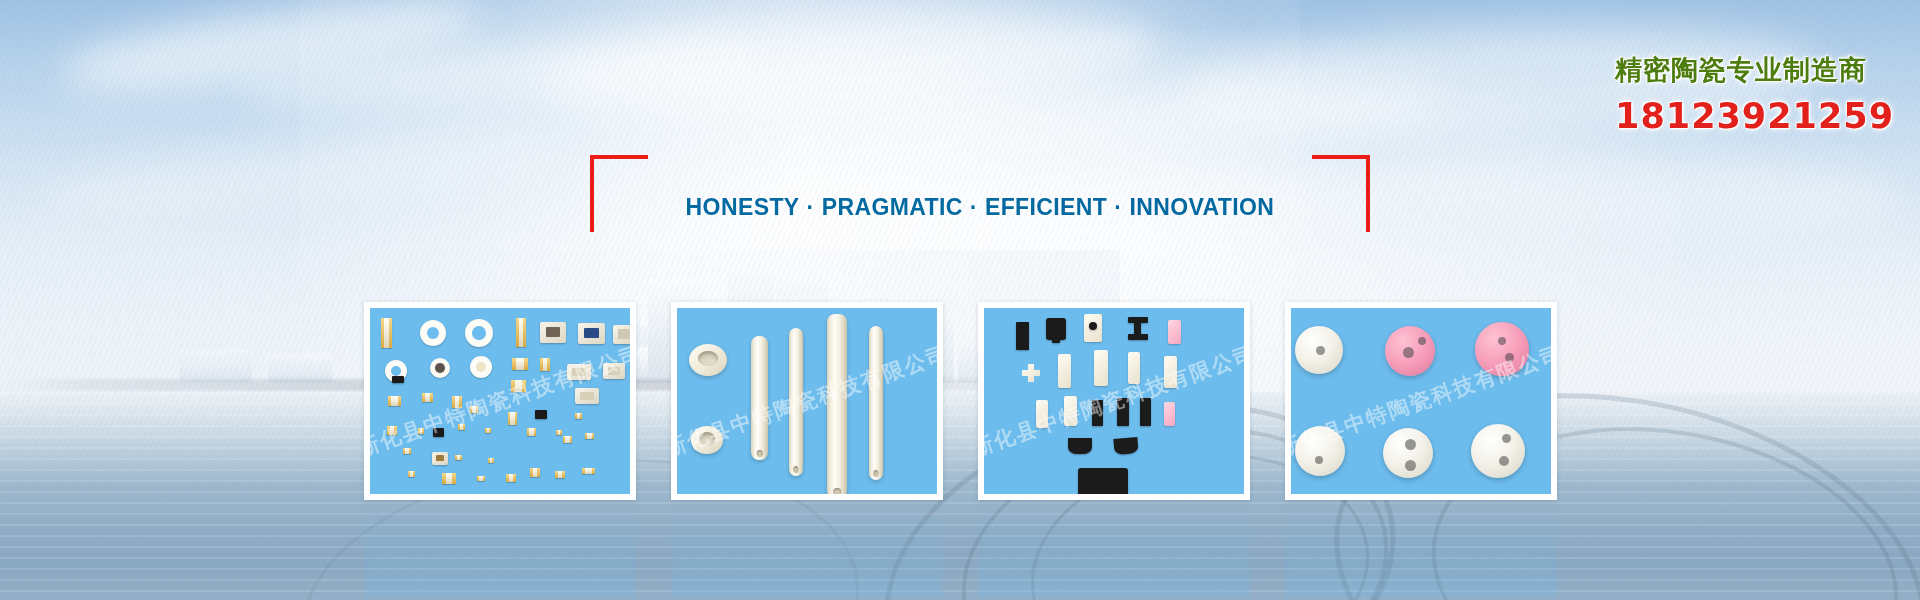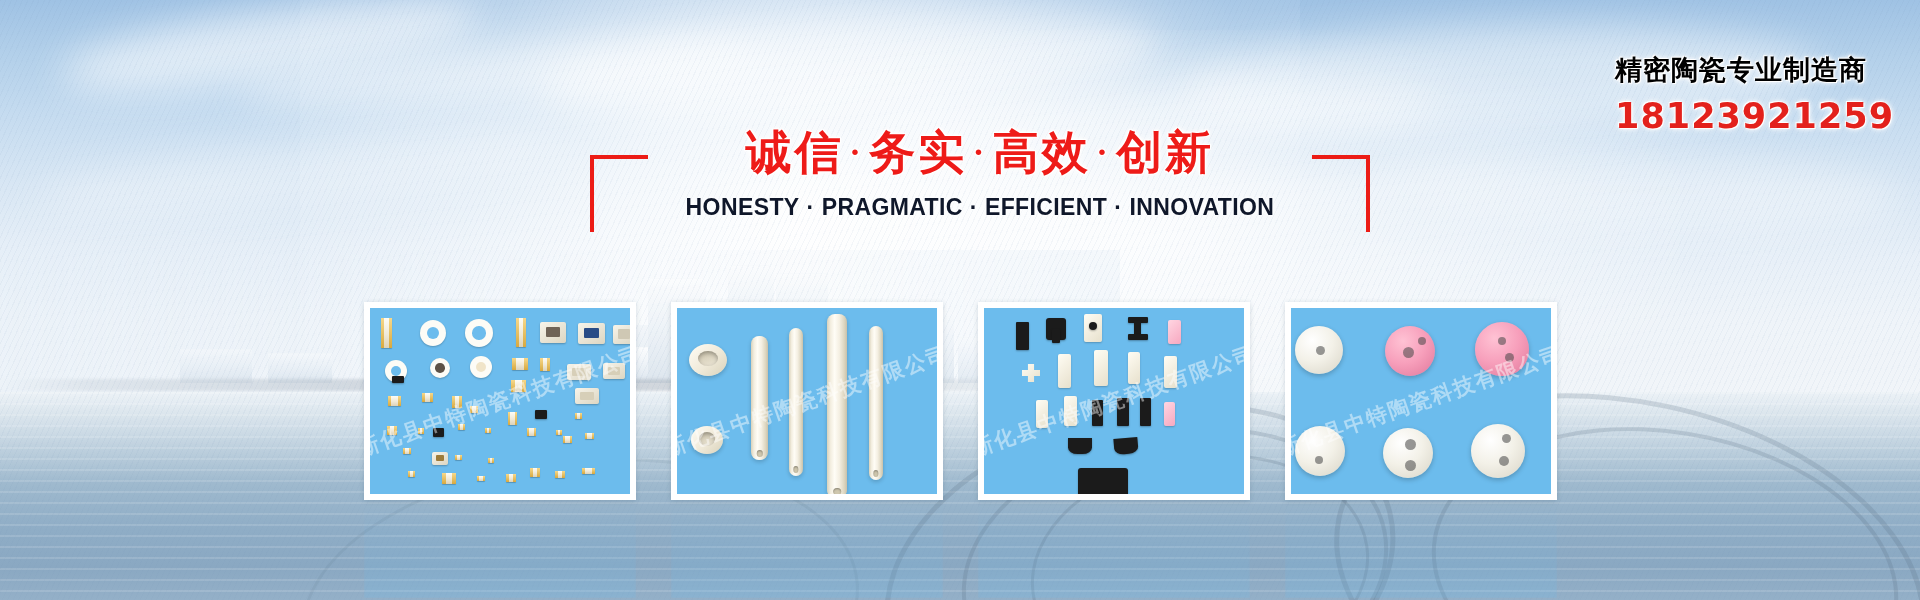--- a/index.html
+++ b/index.html
@@ -225,39 +225,39 @@
     margin: 0 6px;
   }
   .slogan-en {
     position: absolute;
     left: 0; right: 0; top: 66px;
     text-align: center;
     font-family: "Liberation Sans", sans-serif;
     font-size: 23px;
     font-weight: 700;
     letter-spacing: 0.4px;
-    color: #0f172a;
+    color: #0369a1;
     white-space: nowrap;
     text-shadow: 0 0 4px rgba(255,255,255,0.95), 0 0 7px rgba(255,255,255,0.8);
   }
   .slogan-en .sep { margin: 0 7px; font-weight: 700; }
 
   
   .contact {
     position: absolute;
     right: 26px;
     top: 52px;
     z-index: 20;
     text-align: left;
     font-family: "DejaVu Sans", "Liberation Sans", sans-serif;
   }
   .c-line1 {
     font-size: 27px;
     font-weight: 700;
-    color: #000000;
+    color: #4d7c0f;
     letter-spacing: 1px;
     text-shadow: 0 0 4px #fff, 0 0 6px #fff, 1px 1px 0 #fff, -1px -1px 0 #fff;
     white-space: nowrap;
   }
   .c-line2 {
     margin-top: 22px;
     font-size: 26px;
     font-weight: 700;
     color: #e3211c;
     letter-spacing: 1px;
@@ -469,23 +469,20 @@
   <div class="swirl sw2" data-interactable="false"></div>
   <div class="swirl sw3" data-interactable="false"></div>
   <div class="swirl sw4" data-interactable="false"></div>
   <div class="swirl sw5" data-interactable="false"></div>
   <div class="swirl sw6" data-interactable="false"></div>
 
   <div class="slogan-block" data-interactable="false">
     <div class="bracket bk-left" data-interactable="false"></div>
     <div class="bracket bk-right" data-interactable="false"></div>
 
-    <div class="slogan-cn" data-interactable="false">
-      <span data-interactable="false">诚信</span><span class="dot" data-interactable="false">·</span><span data-interactable="false">务实</span><span class="dot" data-interactable="false">·</span><span data-interactable="false">高效</span><span class="dot" data-interactable="false">·</span><span data-interactable="false">创新</span>
-    </div>
 
     <div class="slogan-en" data-interactable="false">
       <span data-interactable="false">HONESTY</span><span class="sep" data-interactable="false">·</span><span data-interactable="false">PRAGMATIC</span><span class="sep" data-interactable="false">·</span><span data-interactable="false">EFFICIENT</span><span class="sep" data-interactable="false">·</span><span data-interactable="false">INNOVATION</span>
     </div>
   </div>
 
   <div class="contact" data-interactable="false">
     <div class="c-line1" data-interactable="false">精密陶瓷专业制造商</div>
     <div class="c-phone" data-interactable="true">18123921259</div>
   </div>

